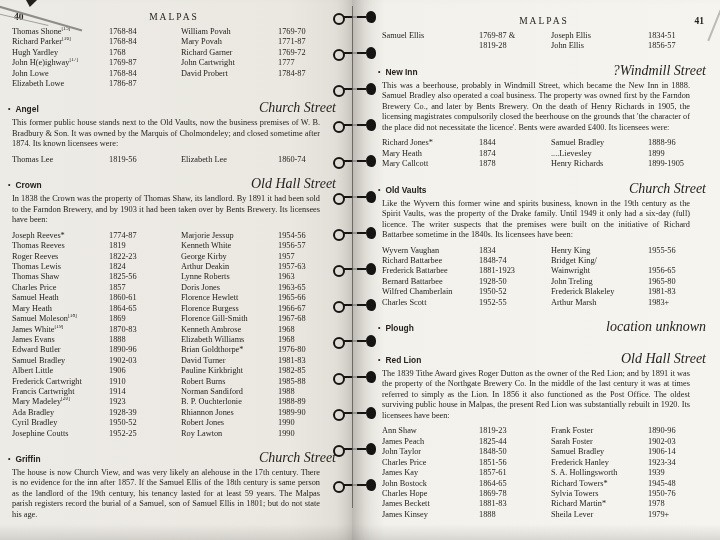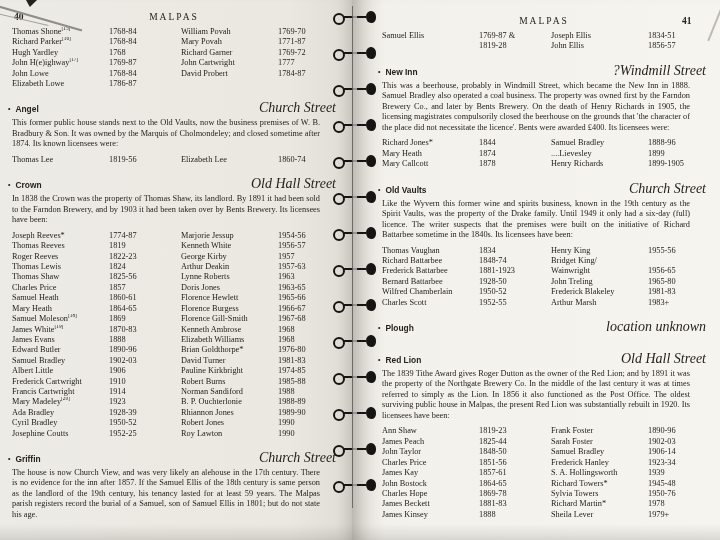--- a/index.html
+++ b/index.html
@@ -18,21 +18,21 @@
   }
   .page-right{
     left:352px;right:0;
     background:linear-gradient(90deg,#dcd9d2 0%,#f3f1ec 9%,#f6f4ef 100%);
     box-shadow:inset 18px 0 18px -14px rgba(0,0,0,.22);
     padding:16px 14px 0 30px;
   }
   .page-head{display:flex;align-items:baseline;margin:0 2px;}
   .pg-title{flex:1;text-align:center;font-size:9.5px;letter-spacing:2px;}
   .pg-num{width:22px;font-size:9.5px;font-weight:bold;}
-  .pg-num.right{}
+  .pg-num.right{text-align:right;}
   .top-table{margin-top:13px;}
   .lic-table{display:flex;margin-top:5px;}
   .lic-col{flex:1;min-width:0;}
   .lic-col.first{padding-right:14px;}
   .lic-row{display:flex;font-size:8.3px;line-height:10.4px;}
   .lic-name{flex:1;white-space:nowrap;overflow:hidden;}
   .lic-date{width:58px;flex:none;}
   sup{font-size:5.3px;line-height:0;}
   .section{margin-top:11px;}
   .sec-head{display:flex;align-items:baseline;margin-bottom:2px;}
@@ -326,21 +326,21 @@
                 <span class="lic-date">1976-80</span>
               </div>
 
               <div class="lic-row">
                 <span class="lic-name"><span>David Turner</span><sup></sup></span>
                 <span class="lic-date">1981-83</span>
               </div>
 
               <div class="lic-row">
                 <span class="lic-name"><span>Pauline Kirkbright</span><sup></sup></span>
-                <span class="lic-date">1974-85</span>
+                <span class="lic-date">1982-85</span>
               </div>
 
               <div class="lic-row">
                 <span class="lic-name"><span>Robert Burns</span><sup></sup></span>
                 <span class="lic-date">1985-88</span>
               </div>
 
               <div class="lic-row">
                 <span class="lic-name"><span>Norman Sandiford</span><sup></sup></span>
                 <span class="lic-date">1988</span>
@@ -470,21 +470,21 @@
       <div class="section">
         <div class="sec-head">
           <span class="sec-name">Old Vaults</span>
           <span class="sec-loc">Church Street</span>
         </div>
         <p class="sec-para">Like the Wyvern this former wine and spirits business, known in the 19th century as the Spirit Vaults, was the property of the Drake family. Until 1949 it only had a six-day (full) licence. The writer suspects that the premises were built on the initiative of Richard Battarbee sometime in the 1840s. Its licensees have been:</p>
         <div class="lic-table">
           <div class="lic-col first">
 
               <div class="lic-row">
-                <span class="lic-name"><span>Thomas Vaughan</span><sup></sup></span>
+                <span class="lic-name"><span>Wyvern Vaughan</span><sup></sup></span>
                 <span class="lic-date">1834</span>
               </div>
 
               <div class="lic-row">
                 <span class="lic-name"><span>Richard Battarbee</span><sup></sup></span>
                 <span class="lic-date">1848-74</span>
               </div>
 
               <div class="lic-row">
                 <span class="lic-name"><span>Frederick Battarbee</span><sup></sup></span>

